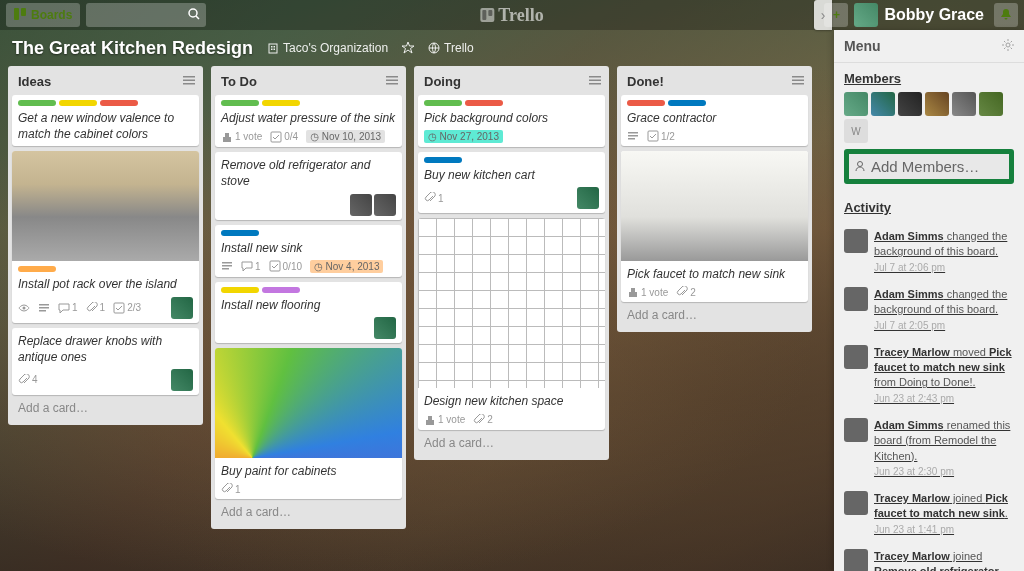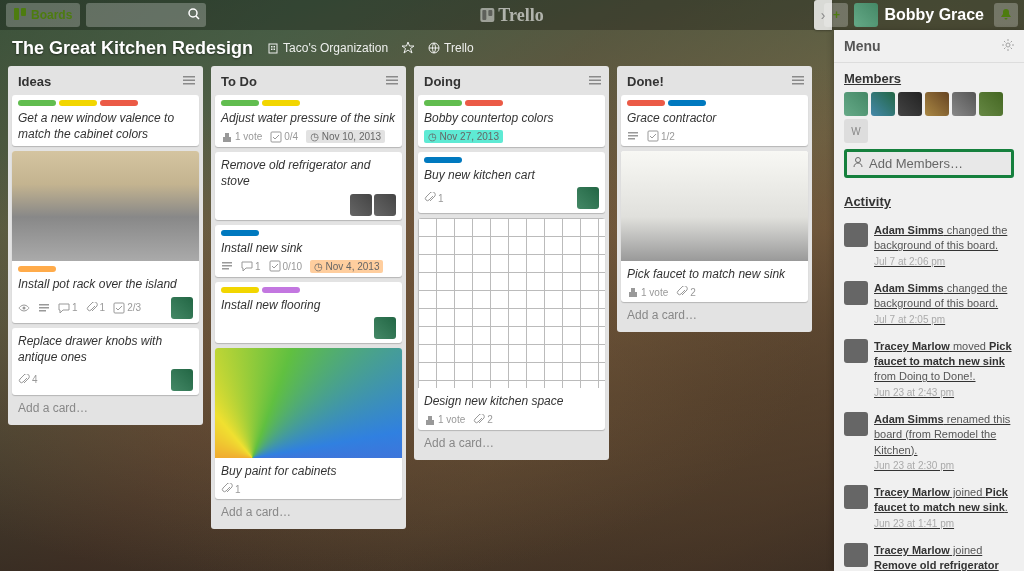--- a/index.html
+++ b/index.html
@@ -136,21 +136,21 @@
     height: calc(571px - 30px);
     position:absolute; right:0; top:30px;
     display:flex;flex-direction:column;
     box-shadow: -2px 0 6px rgba(0,0,0,0.2);
   }
   .menu-h{padding:8px 10px;font-weight:bold;font-size:14px;color:#555;border-bottom:1px solid #ddd;display:flex;justify-content:space-between;align-items:center;}
   .menu-section{padding:8px 10px;}
   .menu-sh{font-weight:bold;font-size:13px;color:#333;margin-bottom:6px;text-decoration:underline;}
   .members-row{display:flex;flex-wrap:wrap;gap:3px;}
   .member{width:24px;height:24px;border-radius:3px;background:#777;display:flex;align-items:center;justify-content:center;font-size:10px;color:#fff;}
-  .add-members{margin-top:6px;background:#e8e8e8;border:3px solid #15803d;border-radius:3px;padding:4px 6px;font-size:13px;color:#666;cursor:pointer;display:flex;align-items:center;gap:4px;}
+  .add-members{margin-top:6px;background:#e8e8e8;border:5px solid #15803d;border-radius:3px;padding:4px 6px;font-size:15px;color:#666;cursor:pointer;display:flex;align-items:center;gap:4px;}
   .activity{padding:0 10px;overflow-y:auto;flex:1;text-decoration:underline;}
   .act-item{display:flex;gap:6px;padding:6px 0;font-size:11px;color:#555;line-height:1.4;}
   .act-av{width:24px;height:24px;border-radius:3px;background:#666;flex-shrink:0;}
   .act-item b{color:#333;}
   .act-time{color:#aaa;font-size:10px;display:block;margin-top:1px;}
   .icon{display:inline-block;}
   
   .c-green{background:#61bd4f;} .c-yellow{background:#f2d600;} .c-orange{background:#ffab4a;}
   .c-red{background:#eb5a46;} .c-blue{background:#0079bf;} .c-purple{background:#c377e0;}
   
@@ -391,21 +391,21 @@
               <rect x="0" y="5.5" width="12" height="1.5"></rect>
               <rect x="0" y="9" width="12" height="1.5"></rect>
             </svg></span>
         </div>
         <div class="cards">
           <div class="card">
             <div class="labels">
               <span class="label c-green"></span>
               <span class="label c-red"></span>
             </div>
-            <div class="card-title">Bobby countertop colors</div>
+            <div class="card-title">Pick background colors</div>
             <div class="badges">
               <span class="badge-due" style="background:#5eead4;">◷ Nov 27, 2013</span>
             </div>
           </div>
           <div class="card">
             <div class="labels">
               <span class="label c-blue"></span>
             </div>
             <div class="card-title">Buy new kitchen cart</div>
             <div class="badges">

